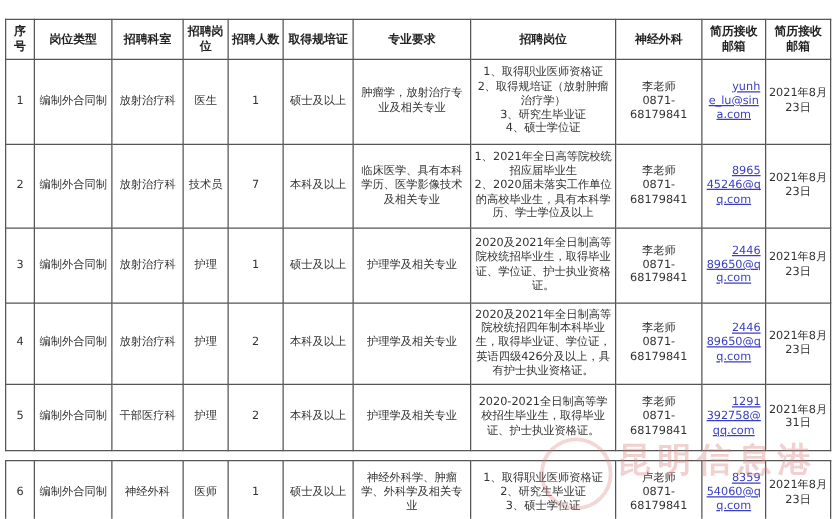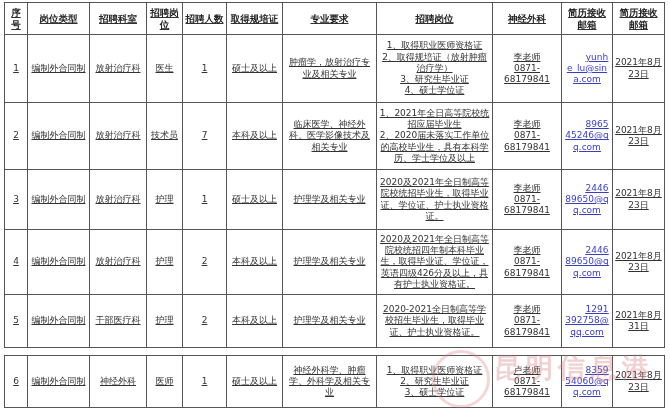--- a/index.html
+++ b/index.html
@@ -3,21 +3,21 @@
 <meta charset="utf-8">
 <style>
   * { margin: 0; padding: 0; box-sizing: border-box; }
   html, body {
     width: 670px; height: 415px;
     background: #ffffff;
     font-family: "DejaVu Sans", "Liberation Sans", sans-serif;
     color: #333333;
     overflow: hidden;
   }
-  .page { position: relative; width: 578px; height: 415px; padding: 2px 0 0 4px; text-decoration: underline; }
+  .page { position: relative; width: 578px; height: 415px; padding: 15px 0 0 4px; }
   table {
     border-collapse: collapse;
     table-layout: fixed;
     width: 660px;
   }
   td, th {
     border: 1px solid #555555;
     font-size: 9px;
     line-height: 1.25;
     text-align: center;
@@ -103,21 +103,21 @@
       <td><a class="email">yunhe_lu@sina.com</a></td>
       <td>2021年8月23日</td>
     </tr>
     <tr style="height:67px">
       <td>2</td>
       <td>编制外合同制</td>
       <td>放射治疗科</td>
       <td>技术员</td>
       <td>7</td>
       <td>本科及以上</td>
-      <td>临床医学、神经外科、医学影像技术及相关专业</td>
+      <td>临床医学、具有本科学历、医学影像技术及相关专业</td>
       <td>1、2021年全日高等院校统招应届毕业生
 2、2020届未落实工作单位的高校毕业生，具有本科学历、学士学位及以上</td>
       <td>李老师
 0871-68179841</td>
       <td><a class="email">896545246@qq.com</a></td>
       <td>2021年8月23日</td>
     </tr>
     <tr style="height:60px">
       <td>3</td>
       <td>编制外合同制</td>

